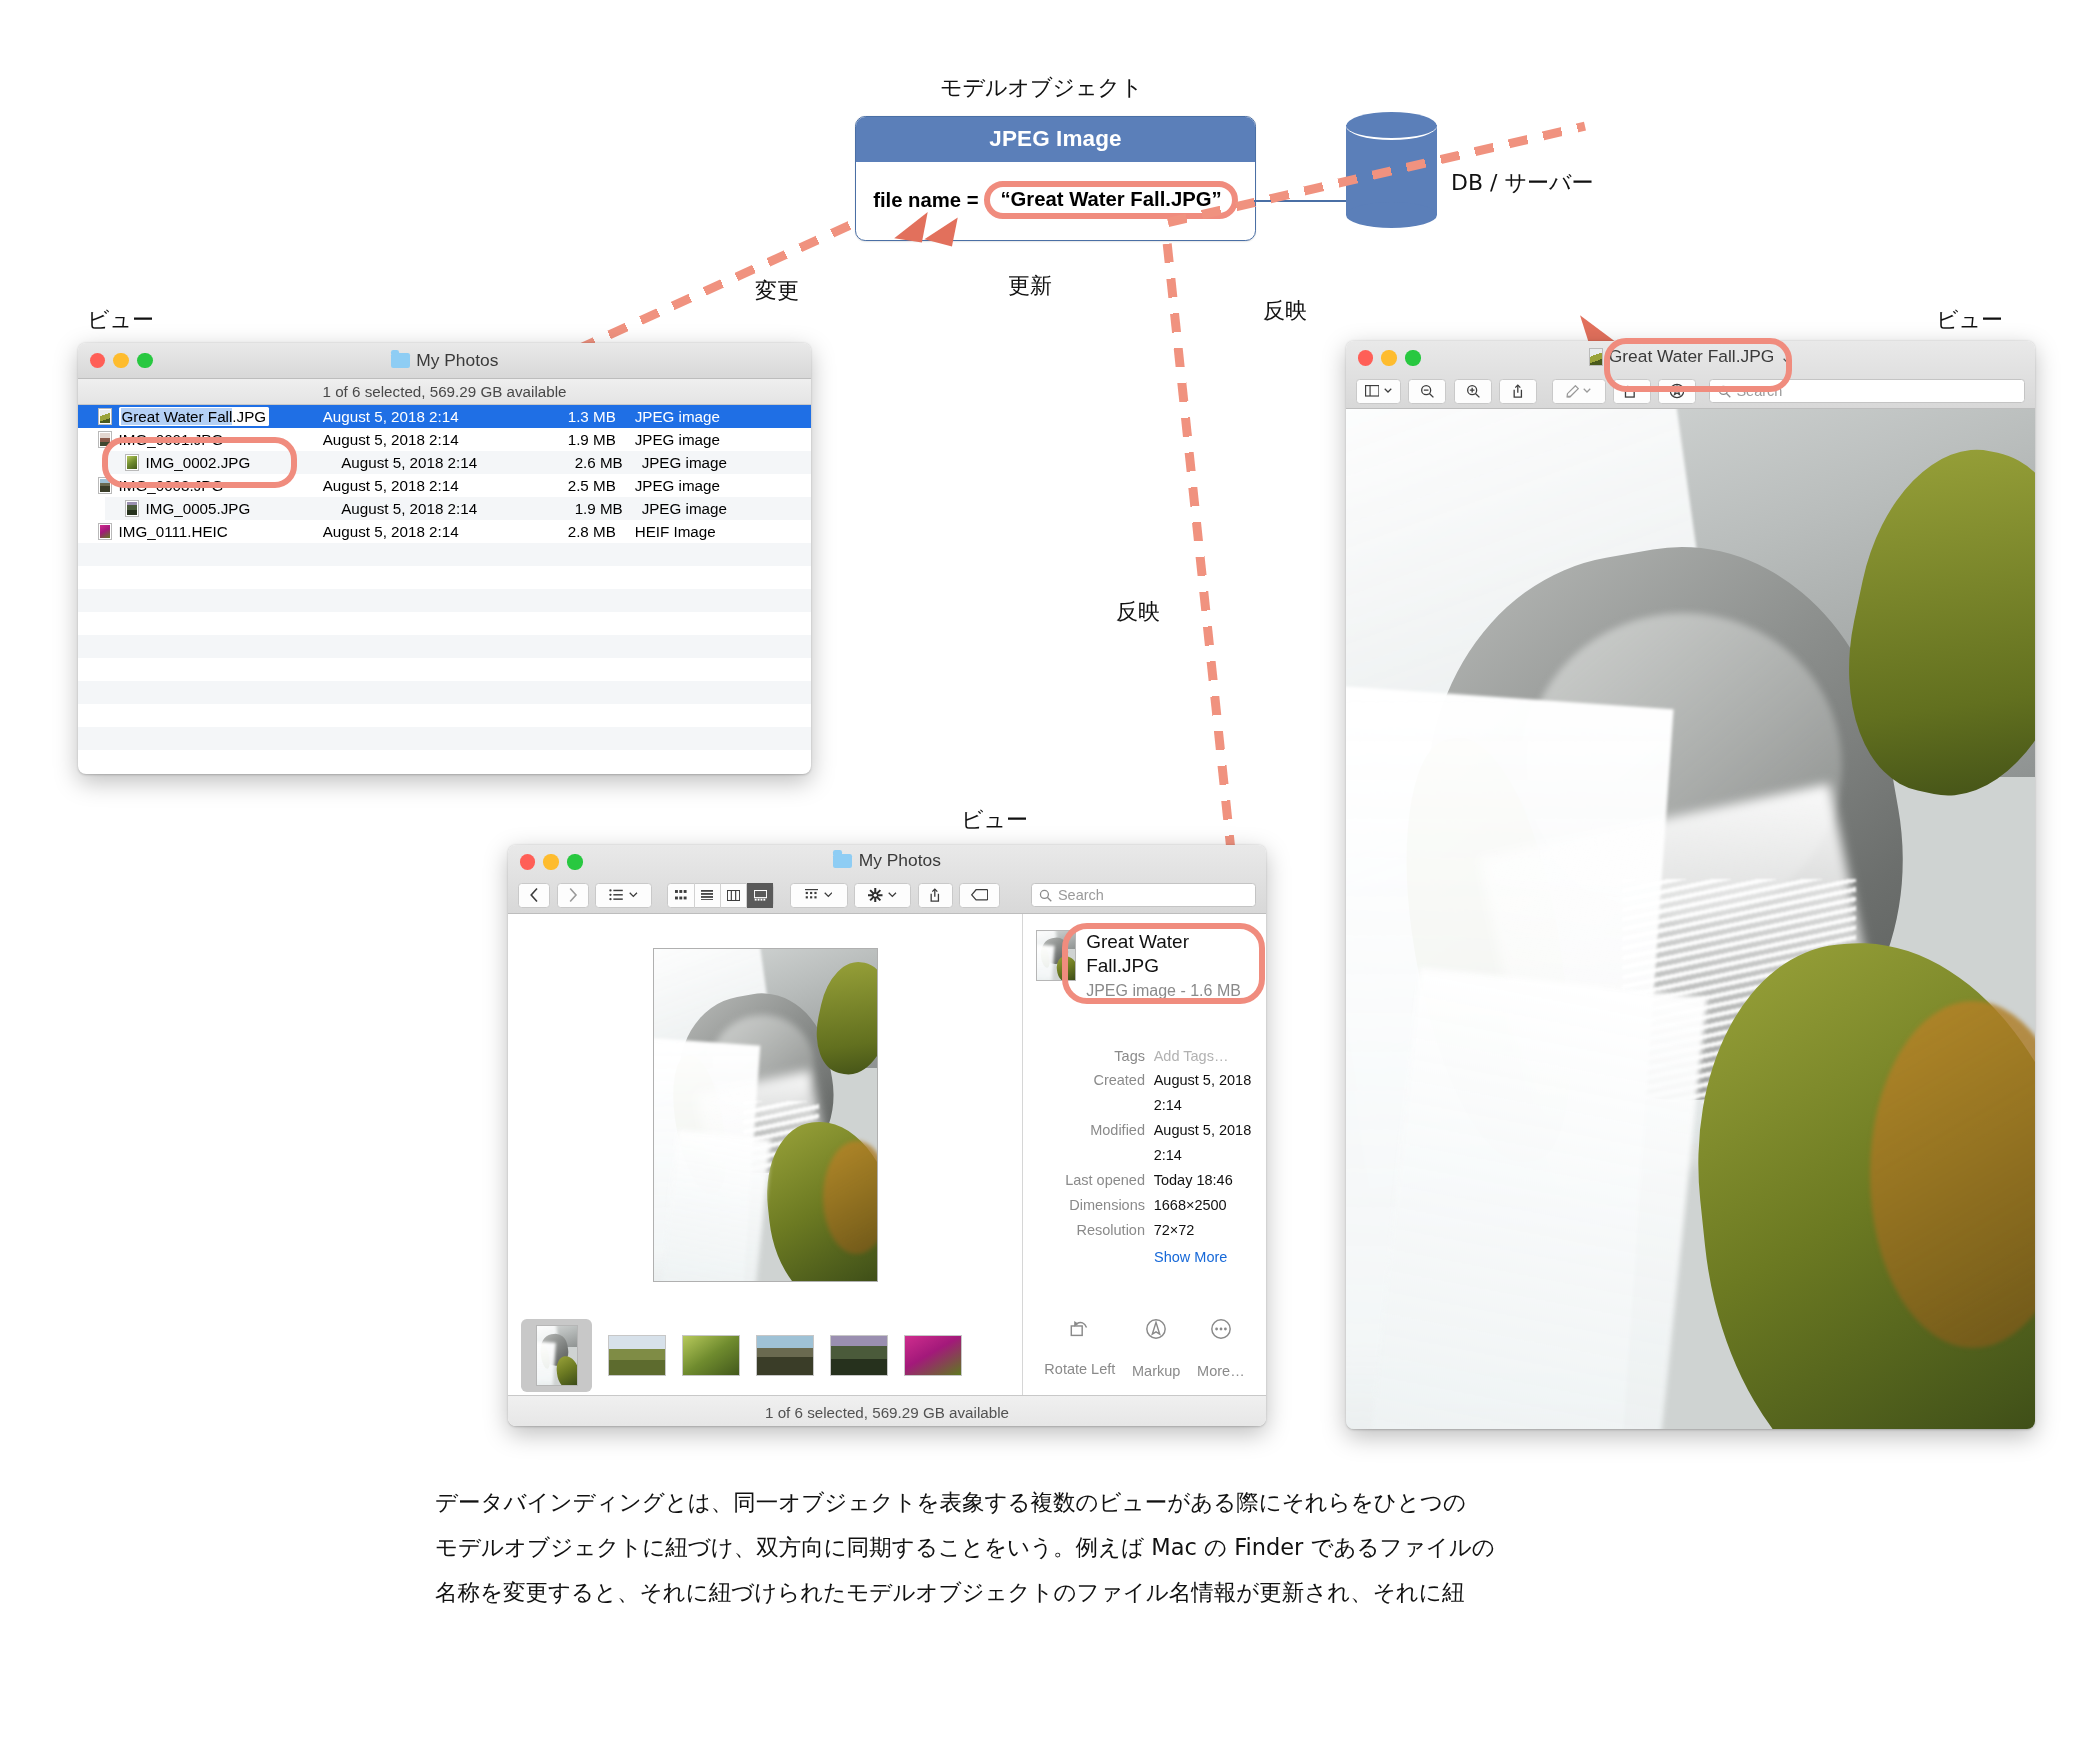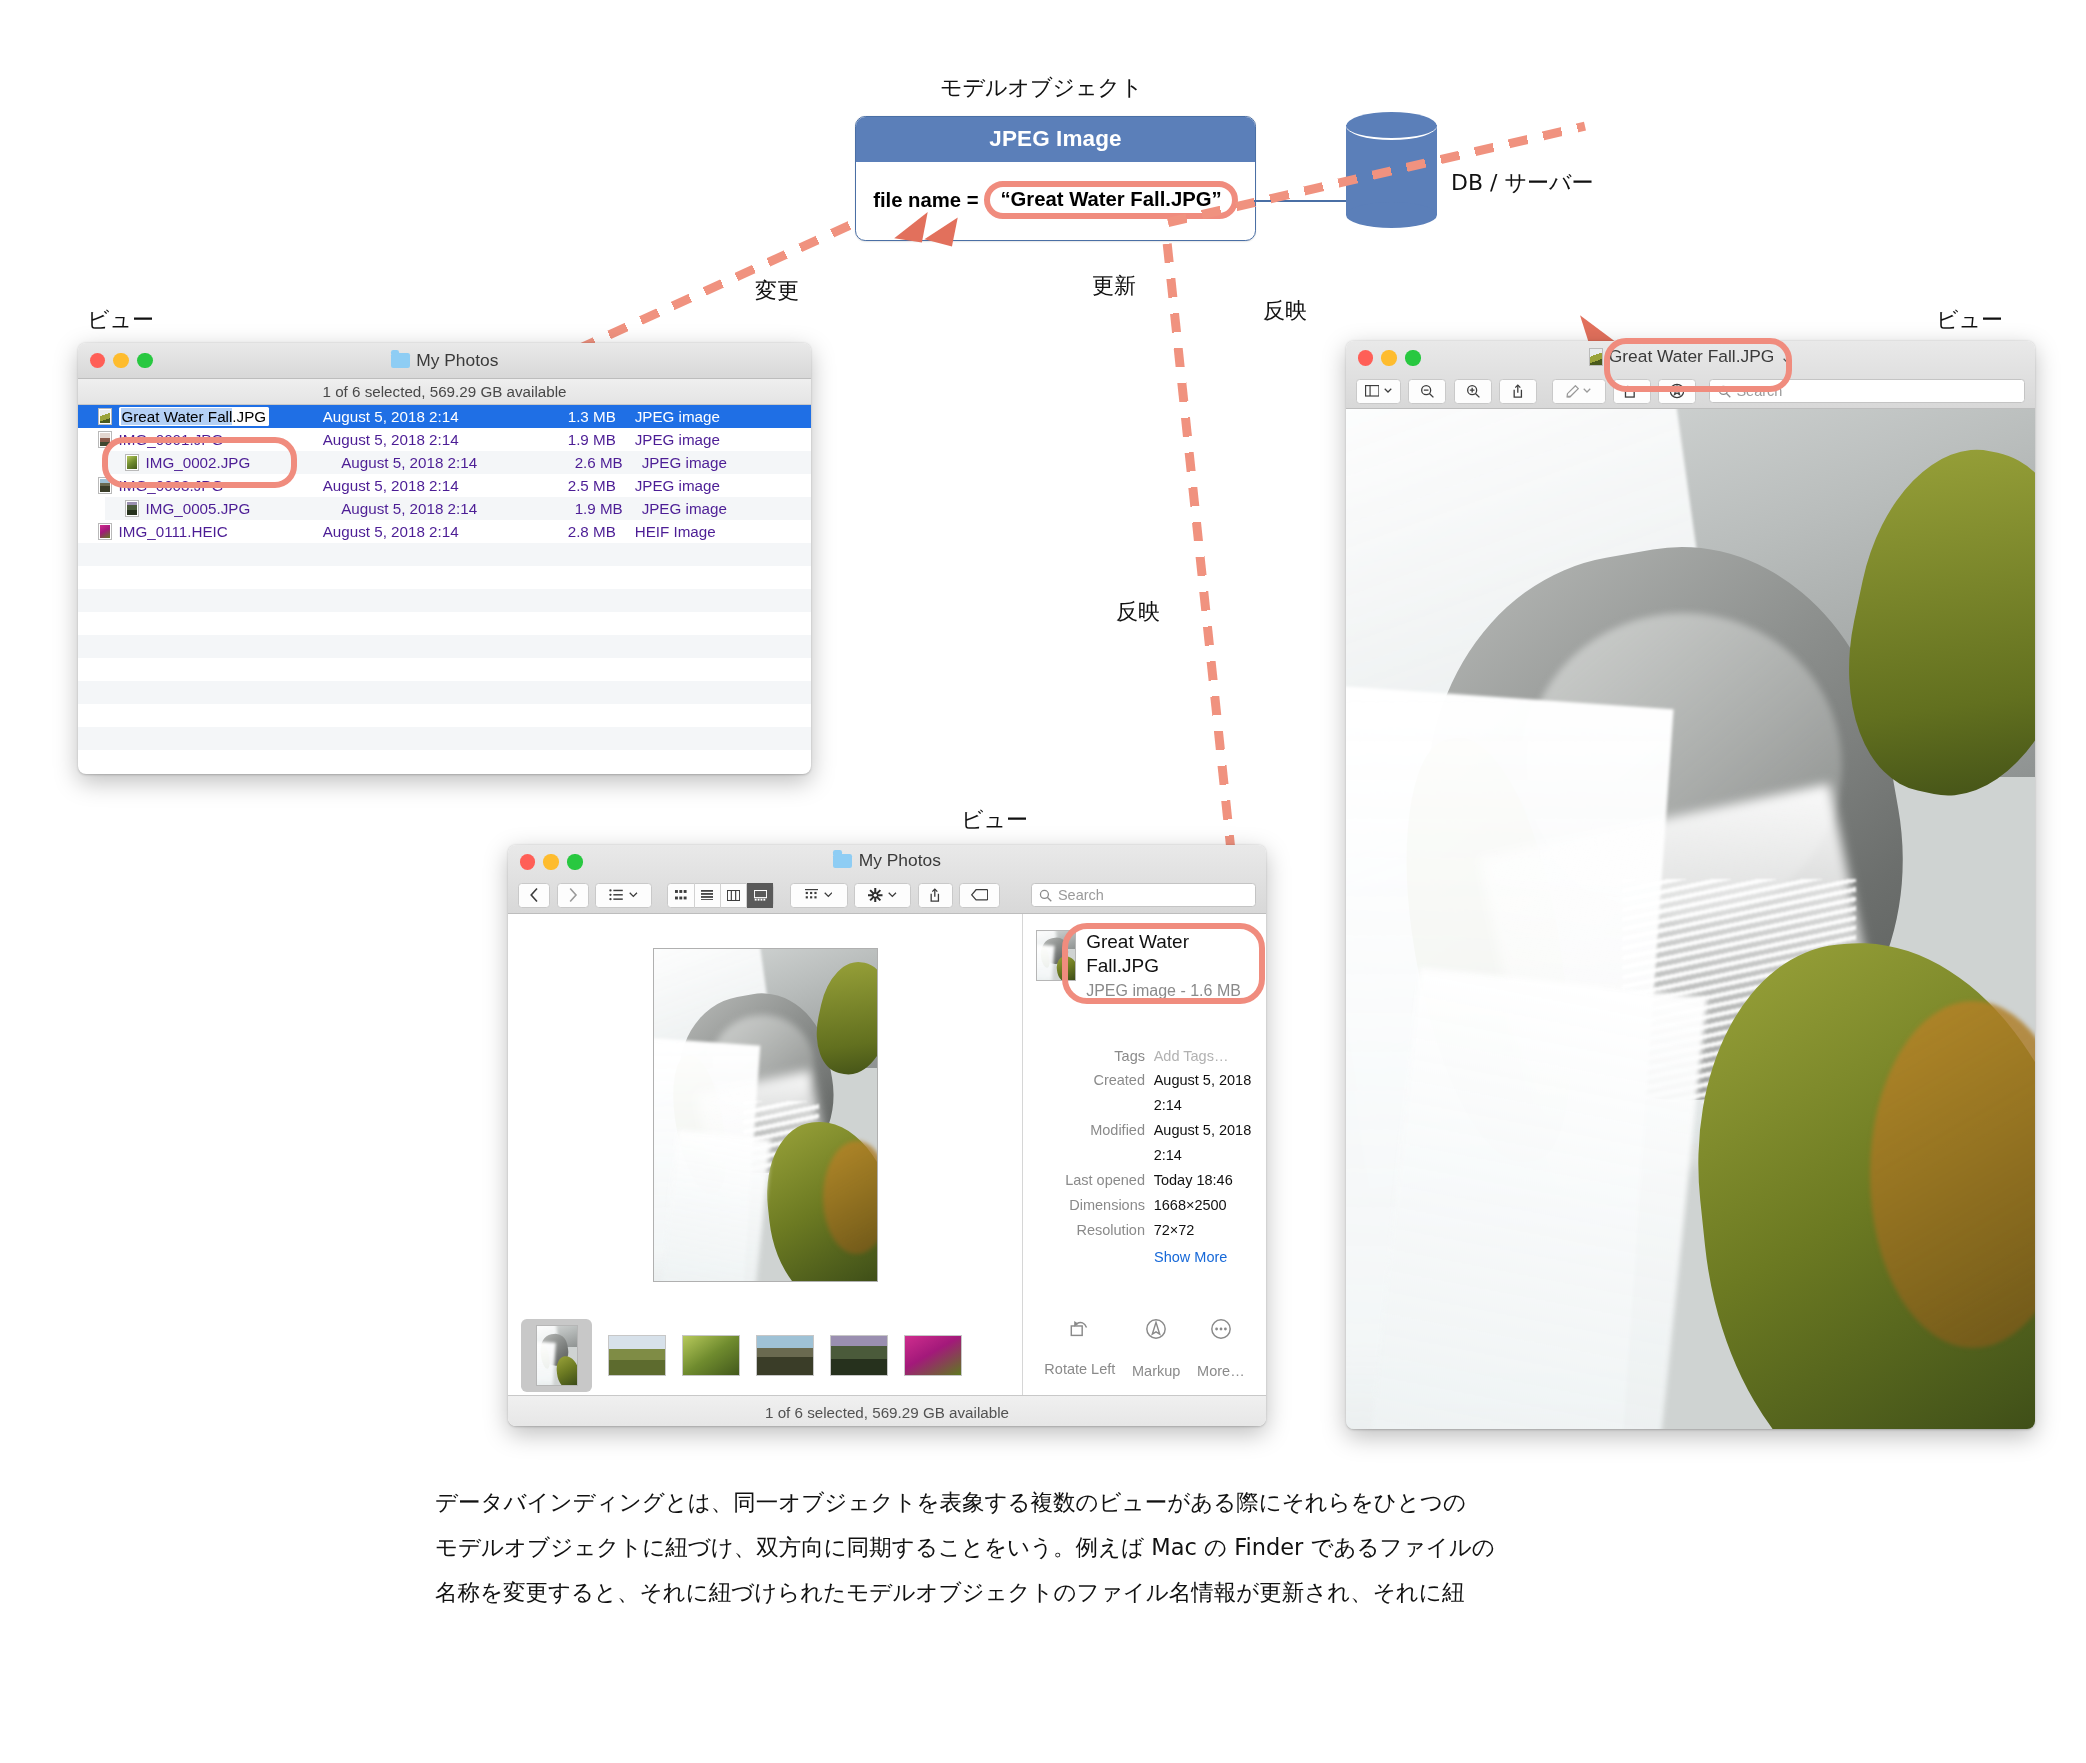--- a/index.html
+++ b/index.html
@@ -101,21 +101,21 @@
   #win-list .colhead{
     height:26px;background:linear-gradient(to bottom,#fdfdfd,#f3f3f3);
     border-bottom:0.7px solid #cfcfcf;display:flex;align-items:center;
     font-size:15.2px;color:#1d1d1d;position:relative;
   }
   #win-list .colhead .c{padding-left:8.7px;box-sizing:border-box;height:100%;
     display:flex;align-items:center;border-right:0.7px solid #d9d9d9;position:relative;}
   #win-list .colhead .c.last{border-right:none;}
   .sortcaret{position:absolute;right:9.4px;font-size:11.6px;color:#555;}
   .rows{position:relative;}
-  .frow{height:23px;display:flex;align-items:center;font-size:15.2px;color:#4c1d95;}
+  .frow{height:23px;display:flex;align-items:center;font-size:15.2px;color:#000000;}
   .frow.alt{background:#f4f6f8;margin-left:27px;}
   .frow.sel{background:#1f6fe5;color:#fff;}
   .frow .fc{box-sizing:border-box;padding-left:8.7px;overflow:hidden;white-space:nowrap;}
   .frow .fc.name{display:flex;align-items:center;gap:6.5px;padding-left:20.3px;}
   .frow .fc.num{text-align:right;padding-right:10.2px;padding-left:0;}
   .thumb-ic{
     width:13.8px;height:16.7px;flex:none;border:0.7px solid #b9b9b9;background:#fff;
     box-sizing:border-box;padding:0.7px;
   }
   .thumb-ic i{display:block;width:100%;height:100%;}
@@ -272,21 +272,21 @@
 <div class="dash abs" style="left:450px;top:403px;width:450px;transform:rotate(-24.5deg);"></div>
 <svg class="abs" style="left:884px;top:209px;" width="51" height="51" viewBox="0 0 70 70">
   <polygon points="60,4 14,40 52,46" fill="#E2705C"></polygon>
 </svg>
 <div class="abs jp-label" style="left:755px;top:276px;">変更</div>
 
 <div class="dash abs" style="left:1167px;top:239px;width:653px;transform:rotate(84deg);"></div>
 <svg class="abs" style="left:907px;top:210px;" width="58" height="51" viewBox="0 0 80 70">
   <polygon points="70,10 24,40 62,50" fill="#E2705C"></polygon>
 </svg>
-<div class="abs jp-label" style="left:1092px;top:271px;">更新</div>
+<div class="abs jp-label" style="left:1008px;top:271px;">更新</div>
 <div class="abs jp-label" style="left:1116px;top:597px;">反映</div>
 <svg class="abs" style="left:1141px;top:842px;" width="58" height="65" viewBox="0 0 80 90">
   <polygon points="36,80 16,28 58,30" fill="#E2705C"></polygon>
 </svg>
 
 <div class="dash abs" style="left:1168px;top:218px;width:428px;transform:rotate(-13deg);"></div>
 <svg class="abs" style="left:1567px;top:305px;" width="65" height="58" viewBox="0 0 90 80">
   <polygon points="18,14 74,56 32,58" fill="#E2705C"></polygon>
 </svg>
 <div class="abs jp-label" style="left:1263px;top:296px;">反映</div>

